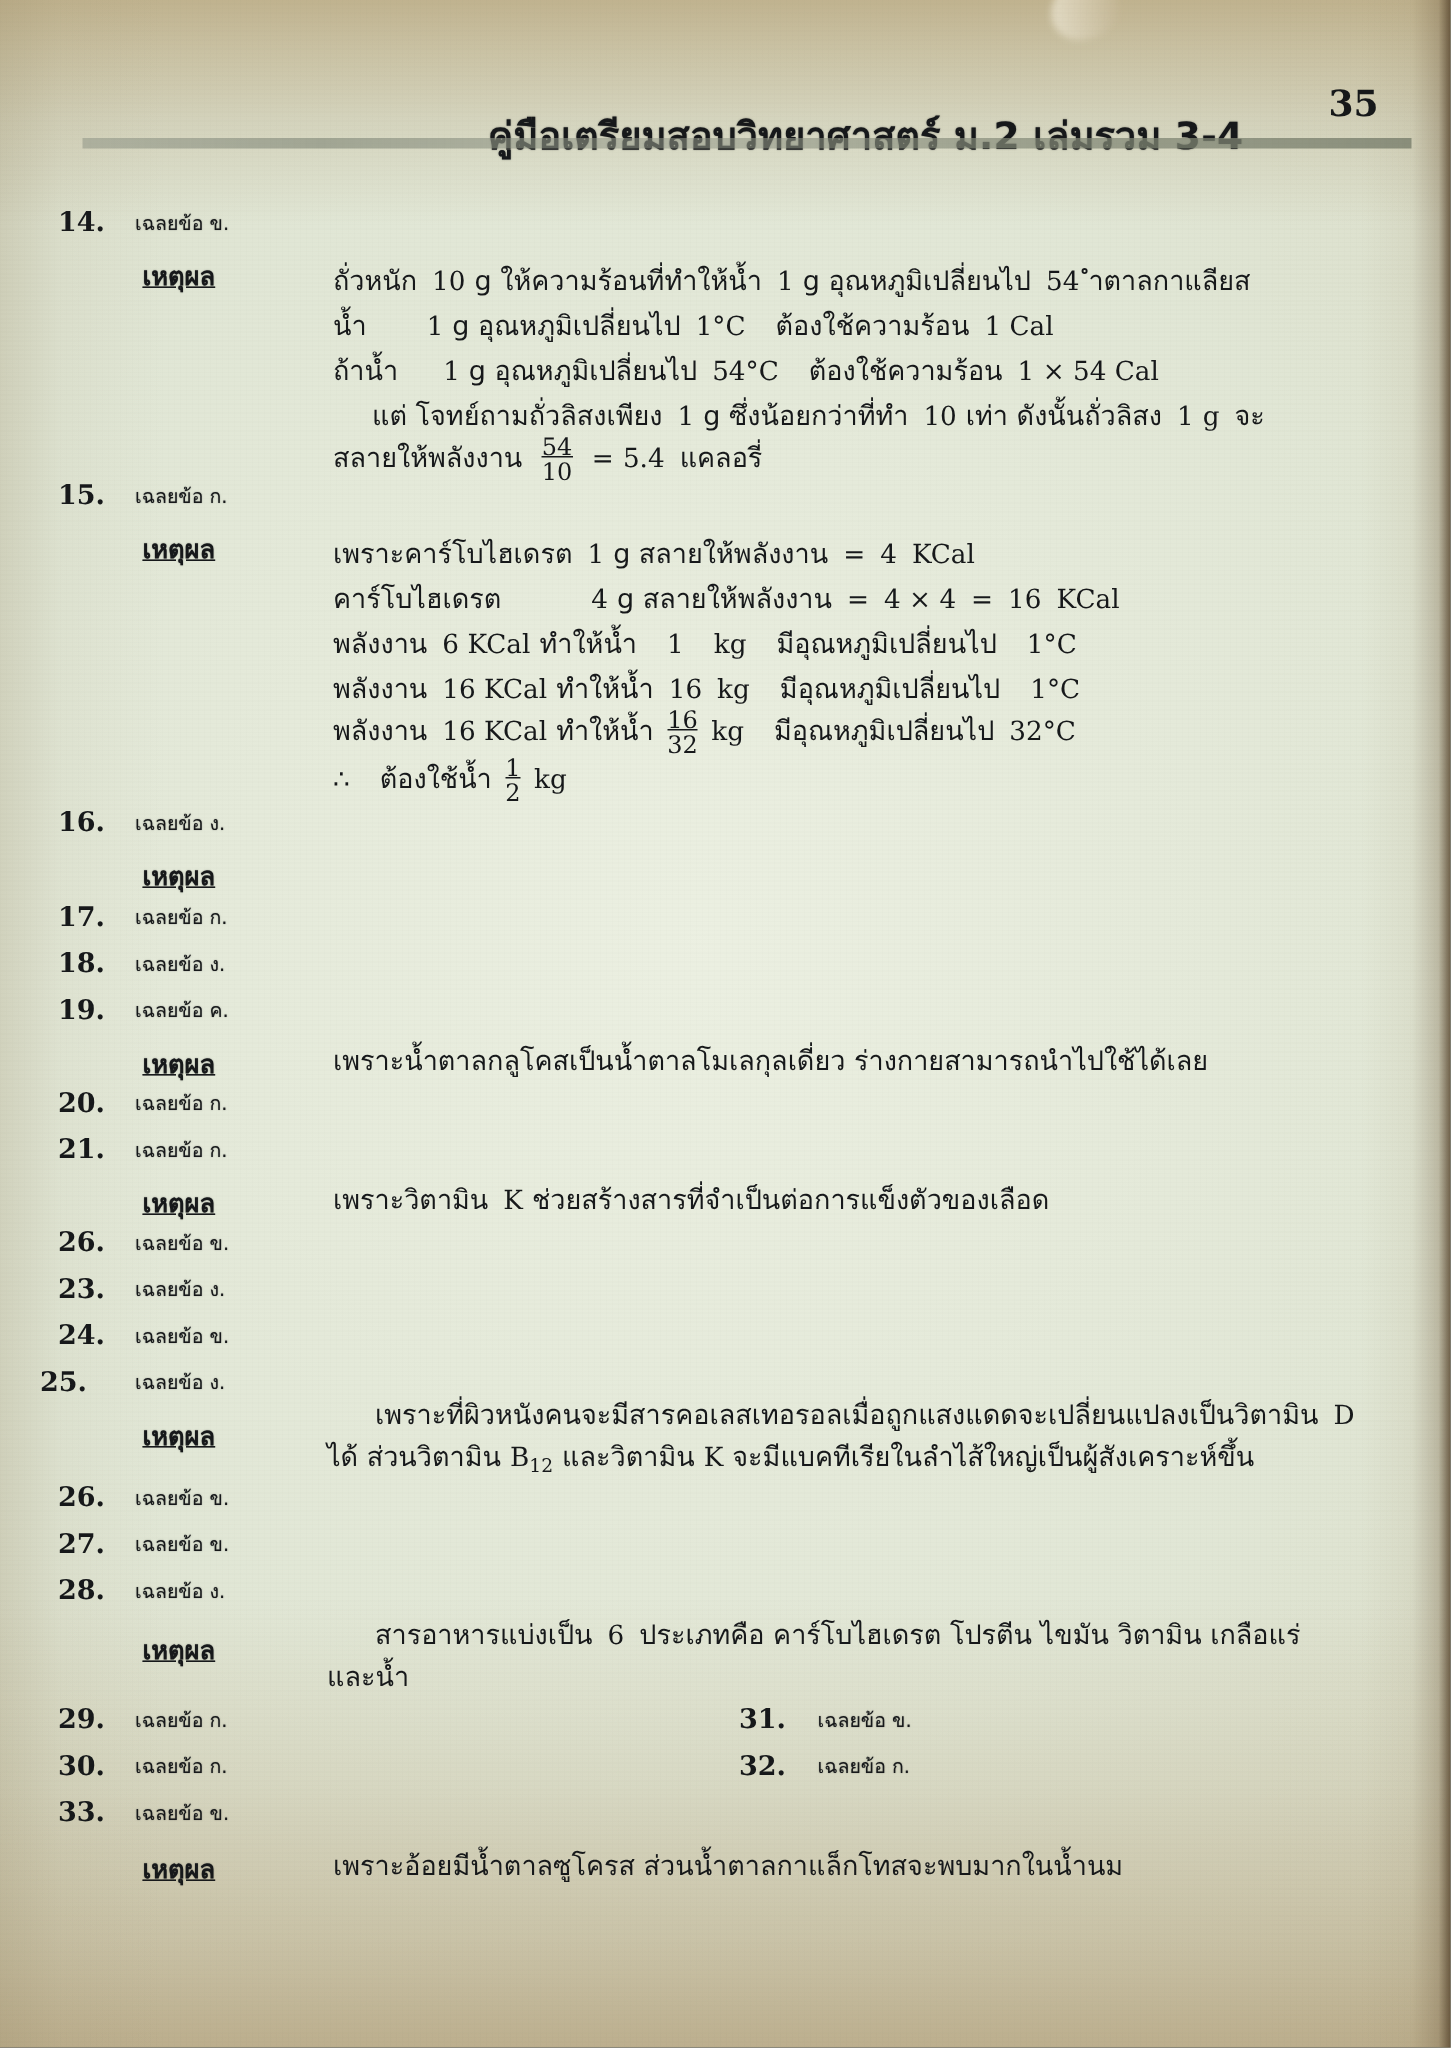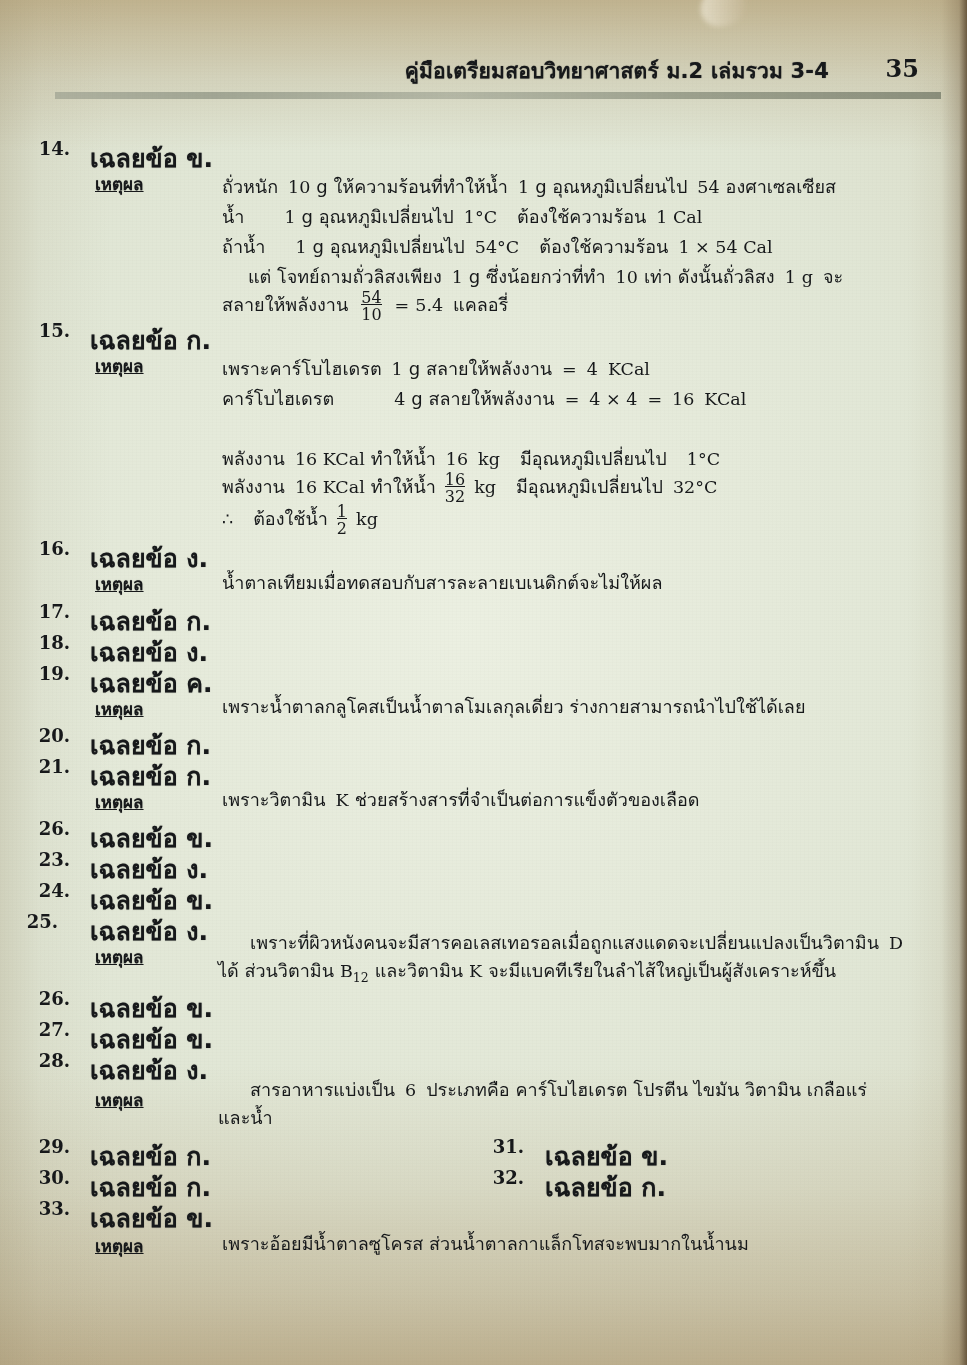--- a/index.html
+++ b/index.html
@@ -52,23 +52,23 @@
   
   #header {
     position: absolute;
     left: 0; right: 0;
     top: 54px;
     height: 34px;
   }
   #header-title {
     position: absolute;
     right: 138px;
-    top: 0;
+    top: 16px;
     font-weight: bold;
-    font-size: 21px;
+    font-size: 25px;
     letter-spacing: .2px;
     white-space: nowrap;
     text-shadow: 0 0 1.1px rgba(22,24,26,.55);
   }
   #page-number {
     position: absolute;
     right: 48px;
     top: 0;
     font-weight: bold;
     font-size: 24px;
@@ -99,22 +99,22 @@
   .num {
     position: absolute;
     font-family: "DejaVu Serif", "Liberation Serif", serif;
     font-weight: bold;
     font-size: 18px;
     text-align: right;
     width: 34px;
   }
   .ans-label {
     position: absolute;
-    font-weight: bold;
-    font-size: 25px;
+    font-weight: normal;
+    font-size: 13px;
     text-shadow: 0 0 .9px rgba(22,24,26,.5);
   }
   .reason-label {
     position: absolute;
     font-weight: bold;
     font-size: 17px;
     left: 95px;
     text-shadow: 0 0 .9px rgba(22,24,26,.5);
     text-decoration: underline;
   }
@@ -165,21 +165,21 @@
 
   <div id="body">
 
     <div class="ans-row" style="top:138px;">
       <span class="num" style="left:36px;">14.</span>
       <span class="ans-label" style="left:90px;">เฉลยข้อ ข.</span>
     </div>
     <div class="reason-label" style="top:170px;">เหตุผล</div>
 
     <div class="reason-text" style="top:172px;">
-      <span>ถั่วหนัก</span><span class="gap"></span><span class="lat">10</span><span class="gap-s"></span><span>g ให้ความร้อนที่ทำให้น้ำ</span><span class="gap"></span><span class="lat">1</span><span class="gap-s"></span><span>g อุณหภูมิเปลี่ยนไป</span><span class="gap"></span><span class="lat">54</span><span class="gap-s"></span><span>องศาเซลเซียส</span>
+      <span>ถั่วหนัก</span><span class="gap"></span><span class="lat">10</span><span class="gap-s"></span><span>g ให้ความร้อนที่ทำให้น้ำ</span><span class="gap"></span><span class="lat">1</span><span class="gap-s"></span><span>g อุณหภูมิเปลี่ยนไป</span><span class="gap"></span><span class="lat">54</span><span class="gap-s"></span><span>ำตาลกาแลียส</span>
     </div>
     <div class="reason-text" style="top:202px;">
       <span>น้ำ</span><span class="gap-l"></span><span class="gap-l"></span><span class="lat">1</span><span class="gap-s"></span><span>g อุณหภูมิเปลี่ยนไป</span><span class="gap"></span><span class="lat">1°C</span><span class="gap-l"></span><span>ต้องใช้ความร้อน</span><span class="gap"></span><span class="lat">1 Cal</span>
     </div>
     <div class="reason-text" style="top:232px;">
       <span>ถ้าน้ำ</span><span class="gap-l"></span><span class="gap"></span><span class="lat">1</span><span class="gap-s"></span><span>g อุณหภูมิเปลี่ยนไป</span><span class="gap"></span><span class="lat">54°C</span><span class="gap-l"></span><span>ต้องใช้ความร้อน</span><span class="gap"></span><span class="lat">1 × 54 Cal</span>
     </div>
     <div class="reason-text indent" style="top:262px;">
       <span>แต่ โจทย์ถามถั่วลิสงเพียง</span><span class="gap"></span><span class="lat">1</span><span class="gap-s"></span><span>g ซึ่งน้อยกว่าที่ทำ</span><span class="gap"></span><span class="lat">10</span><span class="gap-s"></span><span>เท่า ดังนั้นถั่วลิสง</span><span class="gap"></span><span class="lat">1</span><span class="gap-s"></span><span class="lat">g</span><span class="gap"></span><span>จะ</span>
     </div>
@@ -192,36 +192,38 @@
       <span class="ans-label" style="left:90px;">เฉลยข้อ ก.</span>
     </div>
     <div class="reason-label" style="top:352px;">เหตุผล</div>
 
     <div class="reason-text" style="top:354px;">
       <span>เพราะคาร์โบไฮเดรต</span><span class="gap"></span><span class="lat">1</span><span class="gap-s"></span><span>g สลายให้พลังงาน</span><span class="gap"></span><span class="lat">=</span><span class="gap"></span><span class="lat">4</span><span class="gap"></span><span class="lat">KCal</span>
     </div>
     <div class="reason-text" style="top:384px;">
       <span>คาร์โบไฮเดรต</span><span class="gap-l"></span><span class="gap-l"></span><span class="gap-l"></span><span class="lat">4</span><span class="gap-s"></span><span>g สลายให้พลังงาน</span><span class="gap"></span><span class="lat">=</span><span class="gap"></span><span class="lat">4 × 4</span><span class="gap"></span><span class="lat">=</span><span class="gap"></span><span class="lat">16</span><span class="gap"></span><span class="lat">KCal</span>
     </div>
+    <div class="reason-text" style="top:414px;">
+      <span>พลังงาน</span><span class="gap"></span><span class="lat">6 KCal</span><span class="gap-s"></span><span>ทำให้น้ำ</span><span class="gap-l"></span><span class="lat">1</span><span class="gap-l"></span><span class="lat">kg</span><span class="gap-l"></span><span>มีอุณหภูมิเปลี่ยนไป</span><span class="gap-l"></span><span class="lat">1°C</span>
+    </div>
     <div class="reason-text" style="top:444px;text-align:right;">
       <span>พลังงาน</span><span class="gap"></span><span class="lat">16 KCal</span><span class="gap-s"></span><span>ทำให้น้ำ</span><span class="gap"></span><span class="lat">16</span><span class="gap"></span><span class="lat">kg</span><span class="gap-l"></span><span>มีอุณหภูมิเปลี่ยนไป</span><span class="gap-l"></span><span class="lat">1°C</span>
     </div>
     <div class="reason-text" style="top:472px;">
       <span>พลังงาน</span><span class="gap"></span><span class="lat">16 KCal</span><span class="gap-s"></span><span>ทำให้น้ำ</span><span class="gap-s"></span><span class="frac"><span class="numr">16</span><br><span class="den">32</span></span><span class="gap-s"></span><span class="lat">kg</span><span class="gap-l"></span><span>มีอุณหภูมิเปลี่ยนไป</span><span class="gap"></span><span class="lat">32°C</span>
     </div>
     <div class="reason-text" style="top:504px;">
       <span class="lat">∴</span><span class="gap-l"></span><span>ต้องใช้น้ำ</span><span class="gap-s"></span><span class="frac"><span class="numr">1</span><br><span class="den">2</span></span><span class="gap-s"></span><span class="lat">kg</span>
     </div>
 
     <div class="ans-row" style="top:538px;">
       <span class="num" style="left:36px;">16.</span>
       <span class="ans-label" style="left:90px;">เฉลยข้อ ง.</span>
     </div>
     <div class="reason-label" style="top:570px;">เหตุผล</div>
-    <div class="reason-text" style="top:568px;">น้ำตาลเทียมเมื่อทดสอบกับสารละลายเบเนดิกต์จะไม่ให้ผล</div>
 
     <div class="ans-row" style="top:601px;">
       <span class="num" style="left:36px;">17.</span>
       <span class="ans-label" style="left:90px;">เฉลยข้อ ก.</span>
     </div>
 
     <div class="ans-row" style="top:632px;">
       <span class="num" style="left:36px;">18.</span>
       <span class="ans-label" style="left:90px;">เฉลยข้อ ง.</span>
     </div>

